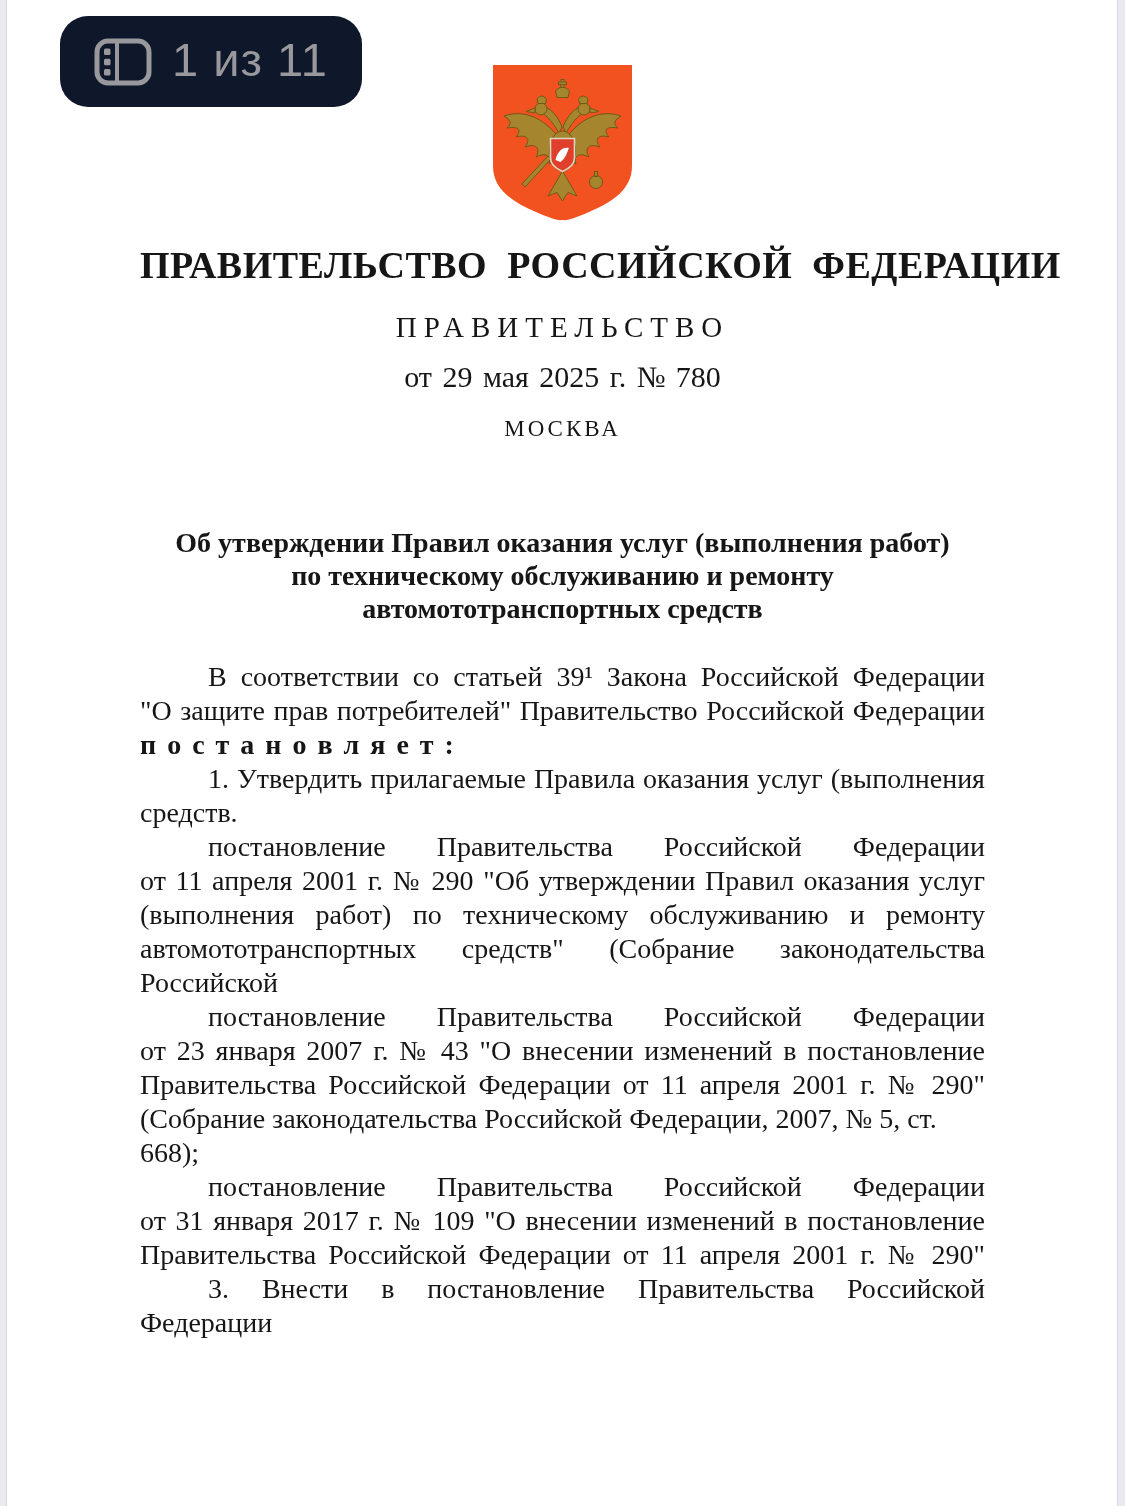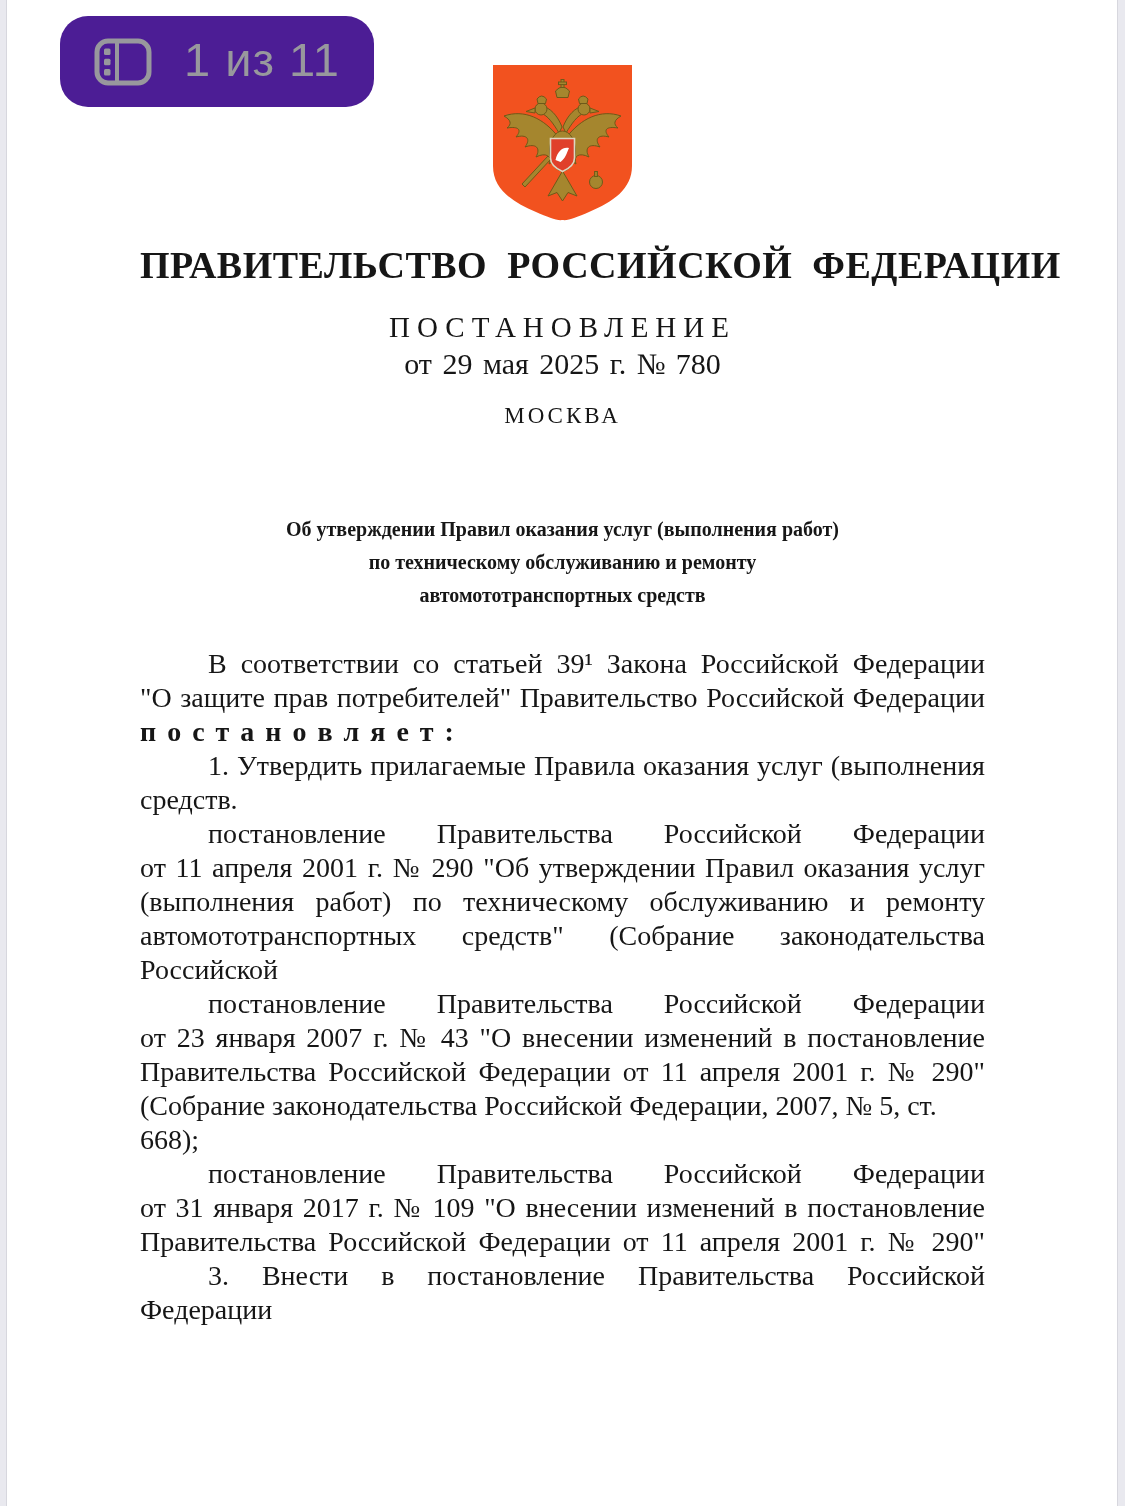--- a/index.html
+++ b/index.html
@@ -25,26 +25,26 @@
   .edge-left  { left: 0;  width: 6px; border-right: 1px solid #d7d7de; }
   .edge-right { right: 0; width: 7px; border-left: 1px solid #d7d7de; }
 
   
   .badge {
     position: absolute;
     left: 60px;
     top: 16px;
     height: 91px;
     min-width: 290px;
-    background: #4c1d95;
+    background: #0f172a;
     border: none;
     border-radius: 28px;
     display: flex;
     align-items: center;
-    gap: 32px;
+    gap: 20px;
     padding: 0 34px 0 34px;
     box-sizing: border-box;
     cursor: pointer;
     z-index: 5;
   }
   .badge-icon { display: flex; align-items: center; }
   .badge-label {
     font-family: "Liberation Sans", sans-serif;
     font-size: 47px;
     font-weight: 500;
@@ -76,38 +76,38 @@
     white-space: nowrap;
   }
   .doctype {
     margin-top: 24px;
     text-align: center;
     font-size: 29px;
     line-height: 32px;
     letter-spacing: 7px;
   }
   .dateline {
-    margin-top: 4px;
+    margin-top: 17px;
     text-align: center;
     font-size: 30px;
     line-height: 34px;
     word-spacing: 3px;
   }
   .city {
     margin-top: 22px;
     text-align: center;
     font-size: 23px;
     line-height: 26px;
     letter-spacing: 3px;
   }
   .subject {
     margin-top: 84px;
     text-align: center;
     font-weight: bold;
-    font-size: 20px;
+    font-size: 28px;
   }
   .subject-line { line-height: 33px; }
 
   .bodytext {
     margin-top: 35px;
     font-size: 28px;
   }
   .line {
     line-height: 34px;
     text-align: left;
@@ -164,21 +164,21 @@
       <path d="M73.5 108 L59 133 L68 129.5 L73.5 138 L79 129.5 L88 133 Z"></path>
       <path d="M62 96 L36 124 L33 121 L59 93 Z"></path>
       <circle cx="107" cy="119" r="6.5"></circle>
       <rect x="105.6" y="108.5" width="2.8" height="5"></rect>
     </g>
     <path d="M61.5 75.5 H85.5 V95 C85.5 102.5 78 106.5 73.5 108.5 C69 106.5 61.5 102.5 61.5 95 Z" fill="#e0402b" stroke="#ded6c2" stroke-width="1.6"></path>
     <path d="M66.5 97 C68.5 88 74 83.5 80 85 C77.5 90.5 76.5 95.5 71.5 99 Z" fill="#ffffff" stroke="none"></path>
   </svg>
 
   <div class="org">ПРАВИТЕЛЬСТВО РОССИЙСКОЙ ФЕДЕРАЦИИ</div>
-  <div class="doctype">ПОСТАНОВЛЕНИЕ</div>
+  <div class="doctype">ПРАВИТЕЛЬСТВО</div>
   <div class="dateline">от 29 мая 2025 г. № 780</div>
   <div class="city">МОСКВА</div>
 
   <div class="subject">
       <div class="subject-line">Об утверждении Правил оказания услуг (выполнения работ)</div>
       <div class="subject-line">по техническому обслуживанию и ремонту</div>
       <div class="subject-line">автомототранспортных средств</div>
     </div>
 
   <div class="bodytext">

